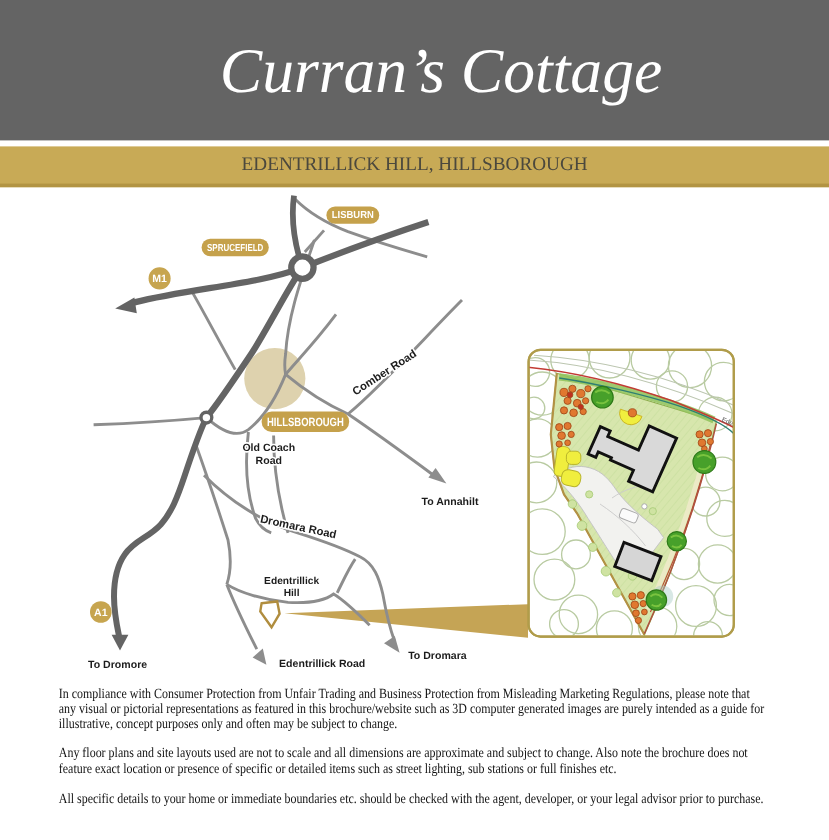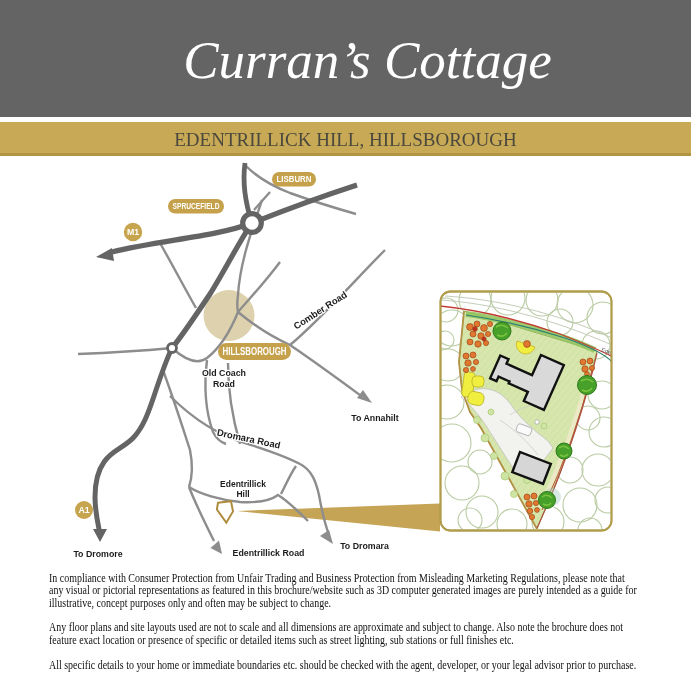--- a/index.html
+++ b/index.html
@@ -5,21 +5,21 @@
   html,body{margin:0;padding:0;}
   body{width:691px;height:700px;background:#ffffff;position:relative;overflow:hidden;
        font-family:"Liberation Sans", sans-serif;}
   .hdr{position:absolute;left:0;top:0;width:691px;height:117px;background:#646464;}
   .title{position:absolute;left:0;top:30px;width:679px;text-align:center;
          font-family:"Liberation Serif", serif;font-style:italic;font-size:53px;
          color:#ffffff;letter-spacing:0px;margin-left:28px;}
   .band{position:absolute;left:0;top:121.5px;width:691px;height:31px;background:#c8aa56;
         border-bottom:3px solid #b29443;}
   .band span{display:block;text-align:center;font-family:"Liberation Serif", serif;
-        font-size:19px;color:#4b483d;letter-spacing:0px;padding-top:7px;}
+        font-size:16px;color:#4b483d;letter-spacing:0px;padding-top:7px;}
   .legal{position:absolute;left:49px;top:572.7px;width:692px;
          font-family:"Liberation Serif", serif;font-size:11.7px;line-height:12.6px;
          color:#111111;transform:scaleX(0.852);transform-origin:0 0;}
   .legal p{margin:0 0 12px 0;}
   svg{position:absolute;left:0;top:0;}
 </style>
 </head>
 <body>
 
 <div class="hdr"></div>

